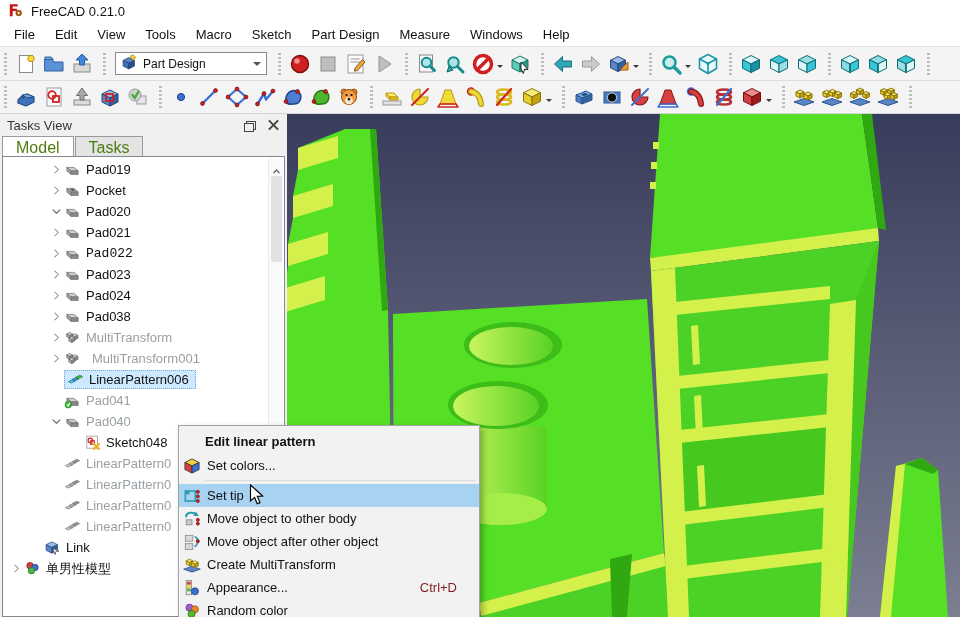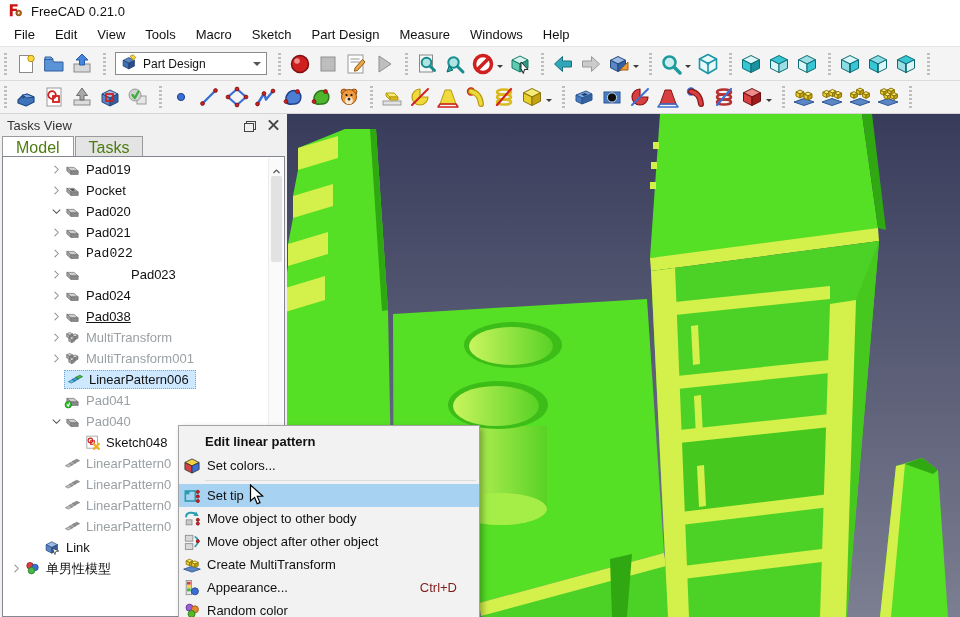--- a/index.html
+++ b/index.html
@@ -757,21 +757,21 @@
                 </span>
                 <span class="t-label">Pad022</span>
               </span>
             </div>
             <div class="trow" style="padding-left: 46px;">
               <span class="chev-slot">
                 <svg viewBox="0 0 24 24" aria-hidden="true">
                   <path d="M8.5 4.5 L16 12 L8.5 19.5" fill="none" stroke="#8a8a8a" stroke-width="2.2" stroke-linecap="round" stroke-linejoin="round"></path>
                 </svg>
               </span>
-              <span class="selwrap-none" style="display: flex; align-items: center; gap: 45px;">
+              <span class="selwrap-none" style="display: flex; align-items: center;">
                 <span class="t-ico">
                   <svg viewBox="0 0 24 24" aria-hidden="true">
                     <polygon points="4,9 14,9 20,14 10,14" fill="#cfcfcf" stroke="#6f6f6f" stroke-width="1" stroke-linejoin="round"></polygon>
                     <polygon points="4,9 10,14 10,19 4,14" fill="#a3a3a3" stroke="#6f6f6f" stroke-width="1" stroke-linejoin="round"></polygon>
                     <polygon points="10,14 20,14 20,19 10,19" fill="#8a8a8a" stroke="#6f6f6f" stroke-width="1" stroke-linejoin="round"></polygon>
                   </svg>
                 </span>
                 <span class="t-label">Pad023</span>
               </span>
             </div>
@@ -791,21 +791,21 @@
                 </span>
                 <span class="t-label">Pad024</span>
               </span>
             </div>
             <div class="trow" style="padding-left: 46px;">
               <span class="chev-slot">
                 <svg viewBox="0 0 24 24" aria-hidden="true">
                   <path d="M8.5 4.5 L16 12 L8.5 19.5" fill="none" stroke="#8a8a8a" stroke-width="2.2" stroke-linecap="round" stroke-linejoin="round"></path>
                 </svg>
               </span>
-              <span class="selwrap-none" style="display: flex; align-items: center; text-decoration: underline;">
+              <span class="selwrap-none" style="display: flex; align-items: center;">
                 <span class="t-ico">
                   <svg viewBox="0 0 24 24" aria-hidden="true">
                     <polygon points="4,9 14,9 20,14 10,14" fill="#cfcfcf" stroke="#6f6f6f" stroke-width="1" stroke-linejoin="round"></polygon>
                     <polygon points="4,9 10,14 10,19 4,14" fill="#a3a3a3" stroke="#6f6f6f" stroke-width="1" stroke-linejoin="round"></polygon>
                     <polygon points="10,14 20,14 20,19 10,19" fill="#8a8a8a" stroke="#6f6f6f" stroke-width="1" stroke-linejoin="round"></polygon>
                   </svg>
                 </span>
                 <span class="t-label">Pad038</span>
               </span>
             </div>
@@ -831,21 +831,21 @@
                 </span>
                 <span class="t-label">MultiTransform</span>
               </span>
             </div>
             <div class="trow dim" style="padding-left: 46px;">
               <span class="chev-slot">
                 <svg viewBox="0 0 24 24" aria-hidden="true">
                   <path d="M8.5 4.5 L16 12 L8.5 19.5" fill="none" stroke="#8a8a8a" stroke-width="2.2" stroke-linecap="round" stroke-linejoin="round"></path>
                 </svg>
               </span>
-              <span class="selwrap-none" style="display: flex; align-items: flex-end;">
+              <span class="selwrap-none" style="display: flex; align-items: flex-end; gap: 6px;">
                 <span class="t-ico">
                   <svg viewBox="0 0 24 24" aria-hidden="true">
                     <polygon points="8,4.8 12.2,6.9 8,9 3.8,6.9" fill="#d5d5d5" stroke="#6f6f6f" stroke-width="1" stroke-linejoin="round"></polygon>
                     <polygon points="3.8,6.9 8,9 8,13.2 3.8,11.1" fill="#a8a8a8" stroke="#6f6f6f" stroke-width="1" stroke-linejoin="round"></polygon>
                     <polygon points="8,9 12.2,6.9 12.2,11.1 8,13.2" fill="#8a8a8a" stroke="#6f6f6f" stroke-width="1" stroke-linejoin="round"></polygon>
                     <polygon points="15.5,6.8 19.7,8.9 15.5,11 11.3,8.9" fill="#d5d5d5" stroke="#6f6f6f" stroke-width="1" stroke-linejoin="round"></polygon>
                     <polygon points="11.3,8.9 15.5,11 15.5,15.2 11.3,13.1" fill="#a8a8a8" stroke="#6f6f6f" stroke-width="1" stroke-linejoin="round"></polygon>
                     <polygon points="15.5,11 19.7,8.9 19.7,13.1 15.5,15.2" fill="#8a8a8a" stroke="#6f6f6f" stroke-width="1" stroke-linejoin="round"></polygon>
                     <polygon points="11,10.8 15.2,12.9 11,15 6.8,12.9" fill="#d5d5d5" stroke="#6f6f6f" stroke-width="1" stroke-linejoin="round"></polygon>
                     <polygon points="6.8,12.9 11,15 11,19.2 6.8,17.1" fill="#a8a8a8" stroke="#6f6f6f" stroke-width="1" stroke-linejoin="round"></polygon>

